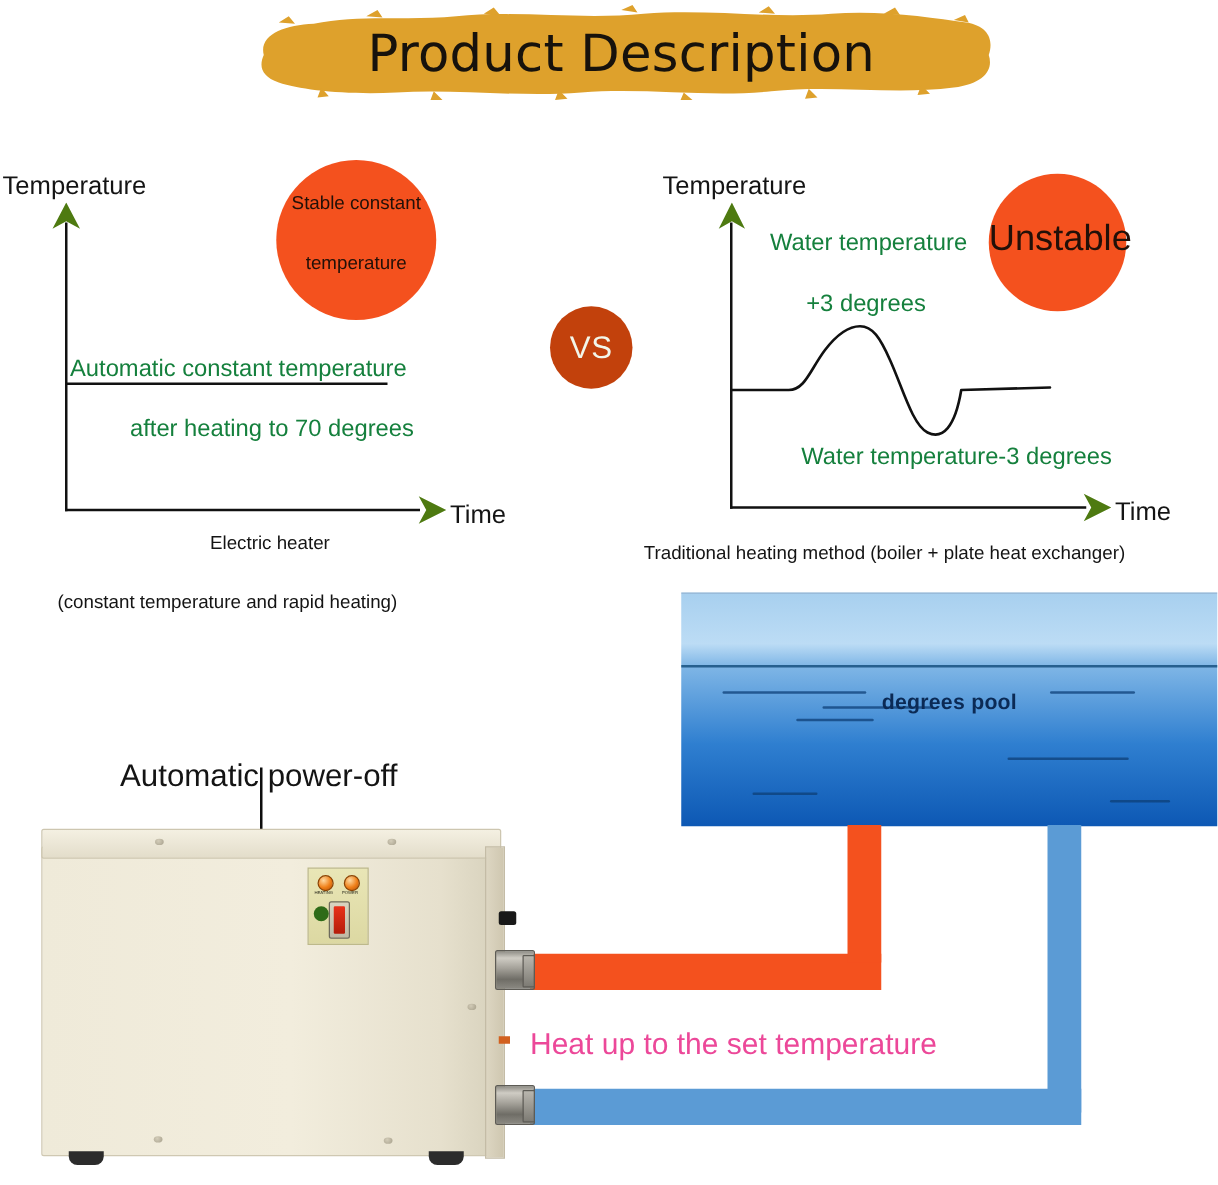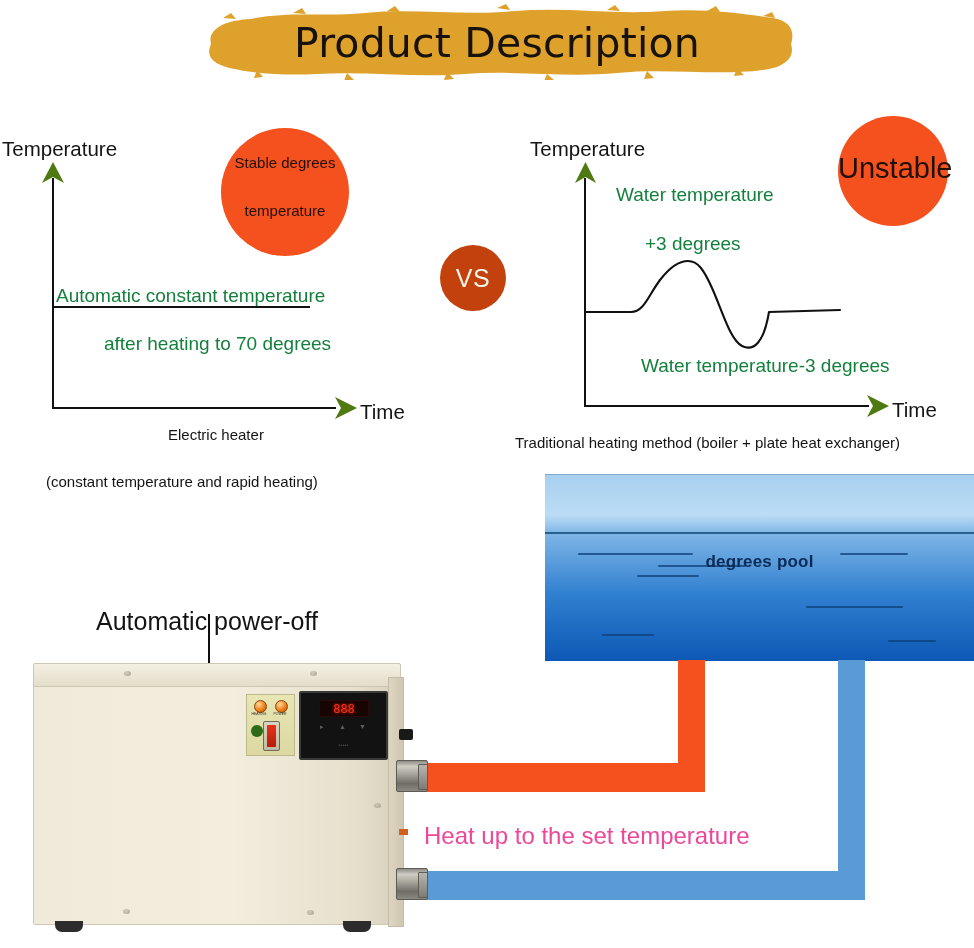--- a/index.html
+++ b/index.html
@@ -184,21 +184,21 @@
 
 <div class="flat-line" style="left:53px;top:306px;width:257px;"></div>
 
 <div class="abs txt chart-note" style="left:56px;top:286px;">Automatic constant temperature</div>
 <div class="abs txt chart-note" style="left:104px;top:334px;">after heating to 70 degrees</div>
 
 <div class="abs txt caption" style="left:168px;top:427px;">Electric heater</div>
 <div class="abs txt caption" style="left:46px;top:474px;">(constant temperature and rapid heating)</div>
 
 <div class="abs badge-circle" id="stable-badge" style="left:221px;top:128px;width:128px;height:128px;">
-  <div class="badge-text" style="top:26px;font-size:15px;">Stable degrees</div>
+  <div class="badge-text" style="top:26px;font-size:15px;">Stable constant</div>
   <div class="badge-text" style="top:74px;font-size:15px;">temperature</div>
 </div>
 
 <div class="abs" id="vs-badge">
   <span class="txt" id="vs-label">VS</span>
 </div>
 
 <div class="abs txt axis-label" style="left:530px;top:139px;">Temperature</div>
 
 <div class="axis-line" style="left:584px;top:178px;width:2px;height:229px;"></div>
@@ -221,21 +221,21 @@
              C114,21 120,30 128,48 C138,70 146,100 158,106
              C170,112 180,102 185,72 L256,70" fill="none" stroke="#111" stroke-width="2.1" stroke-linecap="round" stroke-linejoin="round"></path>
   </svg>
 </div>
 
 <div class="abs txt chart-note" style="left:616px;top:185px;">Water temperature</div>
 <div class="abs txt chart-note" style="left:645px;top:234px;">+3 degrees</div>
 <div class="abs txt chart-note" style="left:641px;top:356px;">Water temperature-3 degrees</div>
 <div class="abs txt caption" style="left:515px;top:435px;">Traditional heating method (boiler + plate heat exchanger)</div>
 
-<div class="abs badge-circle" id="unstable-badge" style="left:791px;top:116px;width:110px;height:110px;margin-left:47px;">
+<div class="abs badge-circle" id="unstable-badge" style="left:791px;top:139px;width:110px;height:110px;">
   <div class="badge-text" style="top:36px;font-size:29px;">Unstable</div>
 </div>
 
 <div class="abs" id="pool">
   <div class="abs" id="pool-waterline"></div>
   <div class="ripple" style="left:33px;top:78px;width:115px;"></div>
   <div class="ripple" style="left:113px;top:90px;width:88px;"></div>
   <div class="ripple" style="left:92px;top:100px;width:62px;"></div>
   <div class="ripple" style="left:295px;top:78px;width:68px;"></div>
   <div class="ripple" style="left:261px;top:131px;width:97px;"></div>
@@ -274,27 +274,18 @@
     <div class="lamp" style="left:7px;top:5px;"></div>
     <div class="lamp" style="left:28px;top:5px;"></div>
     <div class="lamp-label" style="left:2px;top:17px;">HEATING</div>
     <div class="lamp-label" style="left:23px;top:17px;">POWER</div>
     <div class="abs" id="rocker">
       <div id="rocker-red"></div>
     </div>
     <div class="abs" id="green-dot"></div>
   </div>
 
-  <div class="abs" id="display-unit">
-    <div id="display-screen">
-      <span class="seg-digit">888</span>
-    </div>
-    <div class="disp-key" style="left:19px;top:30px;">▸</div>
-    <div class="disp-key" style="left:38px;top:30px;">▲</div>
-    <div class="disp-key" style="left:58px;top:30px;">▼</div>
-    <div id="disp-brand">•••••</div>
-  </div>
 </div>
 
 <div class="fitting" style="left:396px;top:760px;"></div>
 <div class="fitting" style="left:396px;top:868px;"></div>
 <div class="abs" id="small-connector"></div>
 <div class="abs" id="orange-tick"></div>
 
 </body></html>

